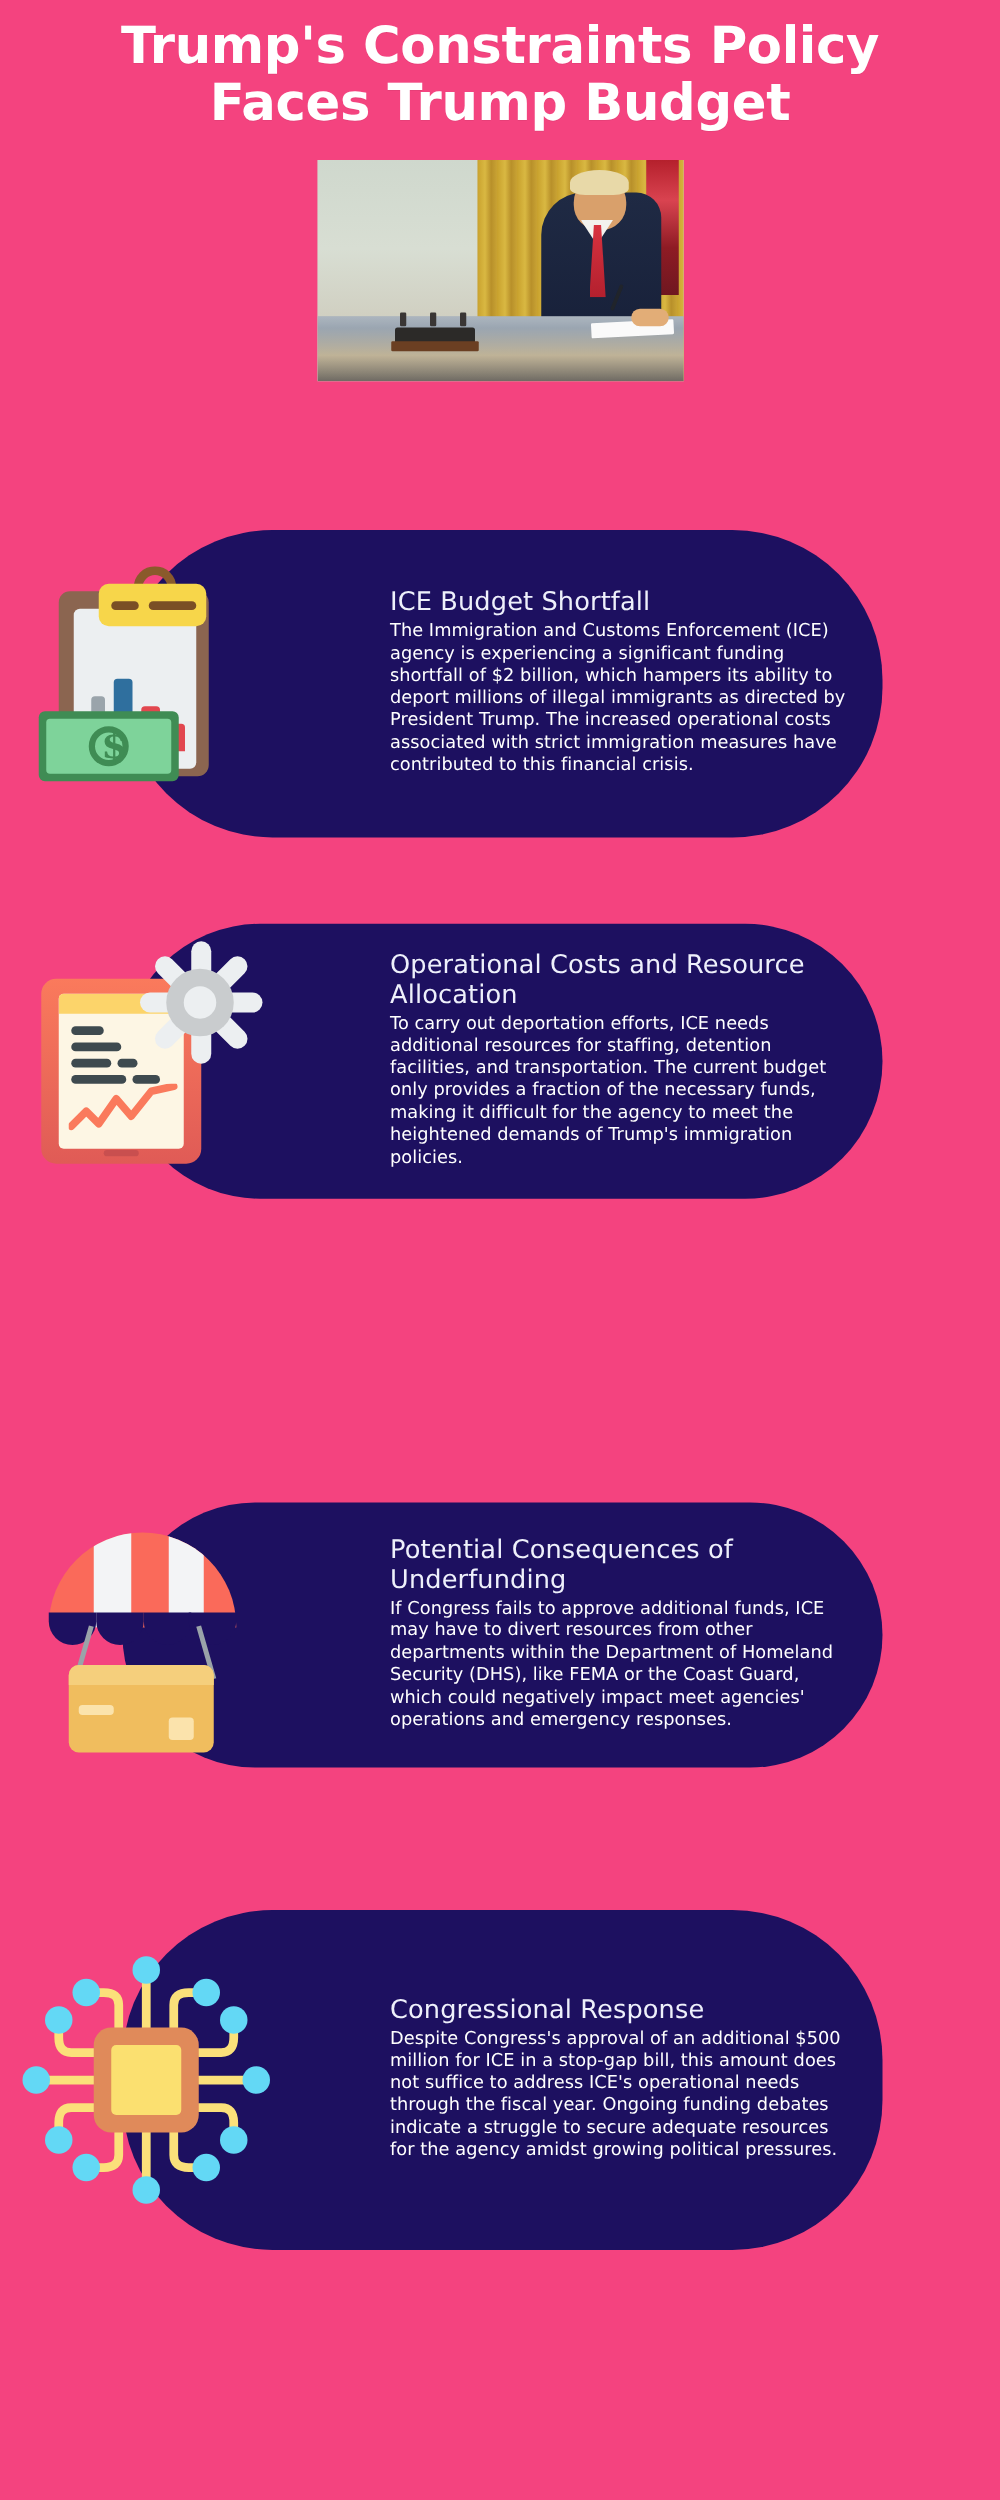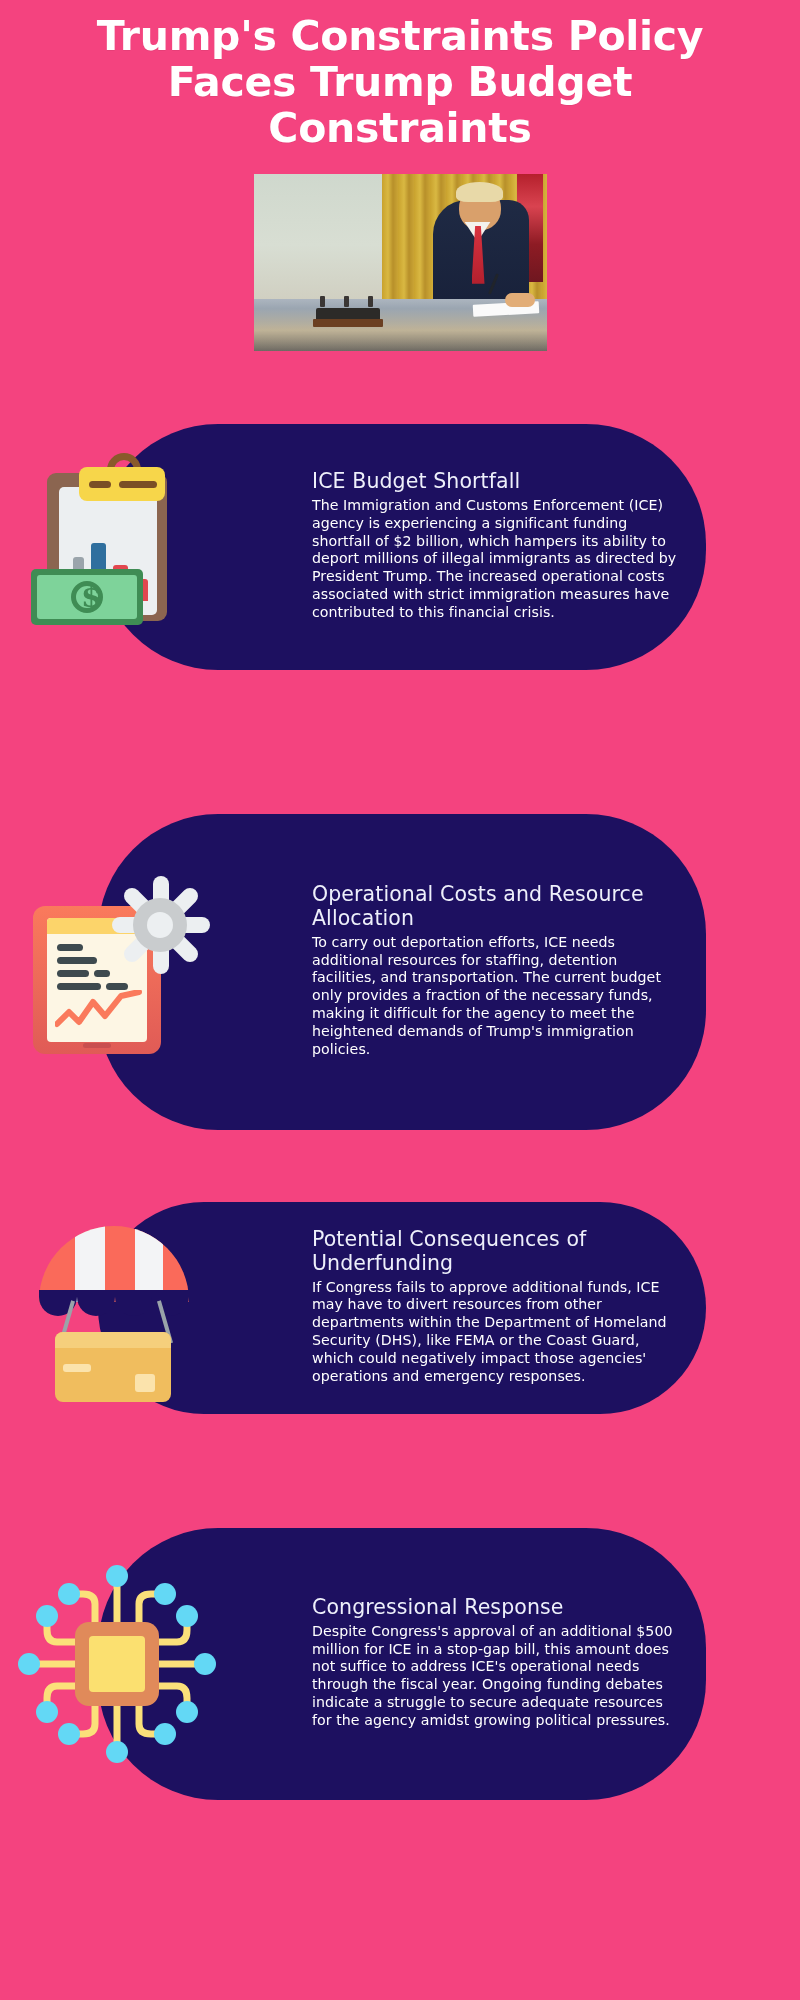--- a/index.html
+++ b/index.html
@@ -169,21 +169,21 @@
   }
   .card p {
     color:#ffffff;
     font-size:14.2px;
     line-height:1.26;
     letter-spacing:0.05px;
   }
 
   
   #card-1 { top:424px; height:246px; }
-  #card-2 { top:814px; height:316px; }
+  #card-2 { top:739px; height:220px; }
   #card-3 { top:1202px; height:212px; }
   #card-4 { top:1528px; height:272px; }
 
   
   .icon-art { position:relative; width:200px; height:200px; }
 
   
   .clip-board {
     position:absolute; left:30px; top:26px; width:120px; height:148px;
     background:#8b6550; border-radius:9px;
@@ -317,21 +317,20 @@
 
   
   .bottom-fill { position:absolute; left:0; top:1800px; width:800px; height:200px; background:#f4437f; }
 </style>
 </head>
 <body>
 
 <div class="title-wrap">
   <div class="title">Trump's Constraints Policy</div>
   <div class="title">Faces Trump Budget</div>
-  <div class="title">Constraints</div>
 </div>
 
 <div class="hero">
   <div class="wall"></div>
   <div class="curtain"></div>
   <div class="flag"></div>
   <div class="suit"></div>
   <div class="head"></div>
   <div class="hair"></div>
   <div class="shirt"></div>
@@ -426,21 +425,21 @@
         <div class="cord cd1"></div>
         <div class="cord cd2"></div>
         <div class="box"></div>
         <div class="box-top"></div>
         <div class="box-tape"></div>
         <div class="box-tape2"></div>
       </div>
     </div>
     <div class="txt">
       <h2>Potential Consequences of Underfunding</h2>
-      <p>If Congress fails to approve additional funds, ICE may have to divert resources from other departments within the Department of Homeland Security (DHS), like FEMA or the Coast Guard, which could negatively impact those agencies' operations and emergency responses.</p>
+      <p>If Congress fails to approve additional funds, ICE may have to divert resources from other departments within the Department of Homeland Security (DHS), like FEMA or the Coast Guard, which could negatively impact meet agencies' operations and emergency responses.</p>
     </div>
   </div>
 
   <div class="card" id="card-4">
     <div class="icon-slot">
       <div class="icon-art">
         <svg width="200" height="200" viewBox="0 0 200 200">
           <g stroke="#fbe07a" stroke-width="7" fill="none" stroke-linecap="round">
             <path d="M100 58 L100 16"></path>
             <path d="M100 142 L100 184"></path>

